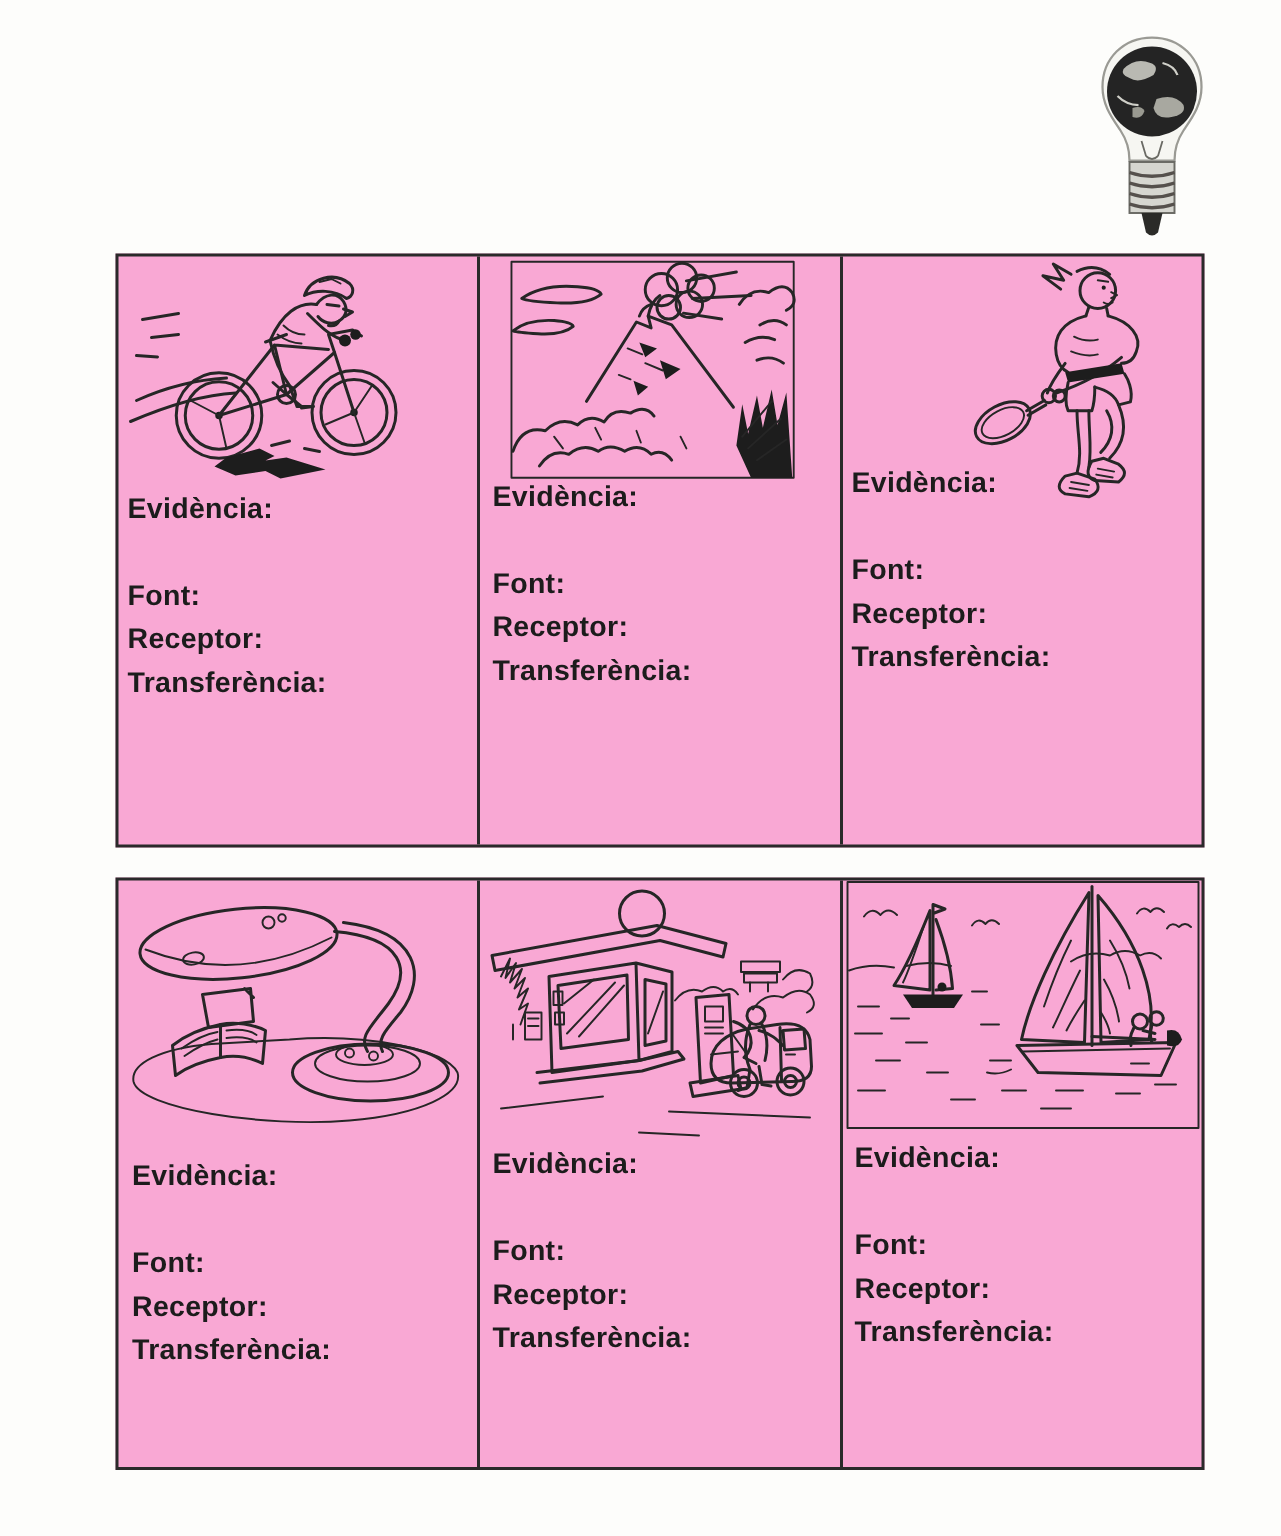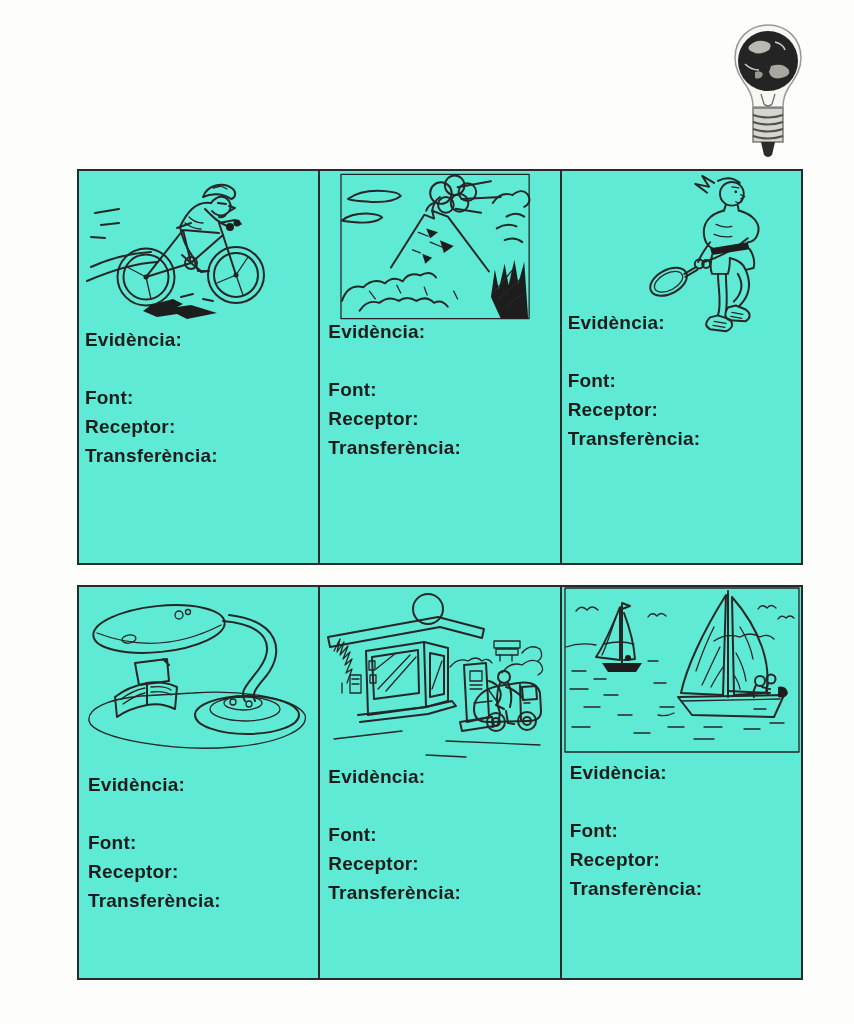--- a/index.html
+++ b/index.html
@@ -3,21 +3,21 @@
 <meta charset="utf-8">
 <style>
   html,body{margin:0;padding:0;}
   body{
     width:854px;height:1024px;position:relative;overflow:hidden;
     background:#fdfdfb;
     font-family:"Liberation Sans", sans-serif;
   }
   .sheet-table{
     position:absolute;display:flex;box-sizing:border-box;
-    border:2px solid #2a2a2a;background:#5eead4;
+    border:2px solid #2a2a2a;background:#f9a8d4;
   }
   #table1{left:77px;top:169px;width:726px;height:396px;}
   #table2{left:77px;top:585px;width:726px;height:395px;}
   .card{flex:1 1 0;position:relative;box-sizing:border-box;overflow:hidden;}
   .card + .card{border-left:2px solid #2a2a2a;}
   .illus{position:absolute;}
   .illus *{stroke:#262626;fill:none;stroke-width:2;stroke-linecap:round;stroke-linejoin:round;}
   .illus .f{fill:#1d1d1d;stroke:none;}
   .illus .thin{stroke-width:1.3;}
   .labels{position:absolute;font-weight:bold;font-size:19px;color:#1c1c1c;letter-spacing:.2px;}

